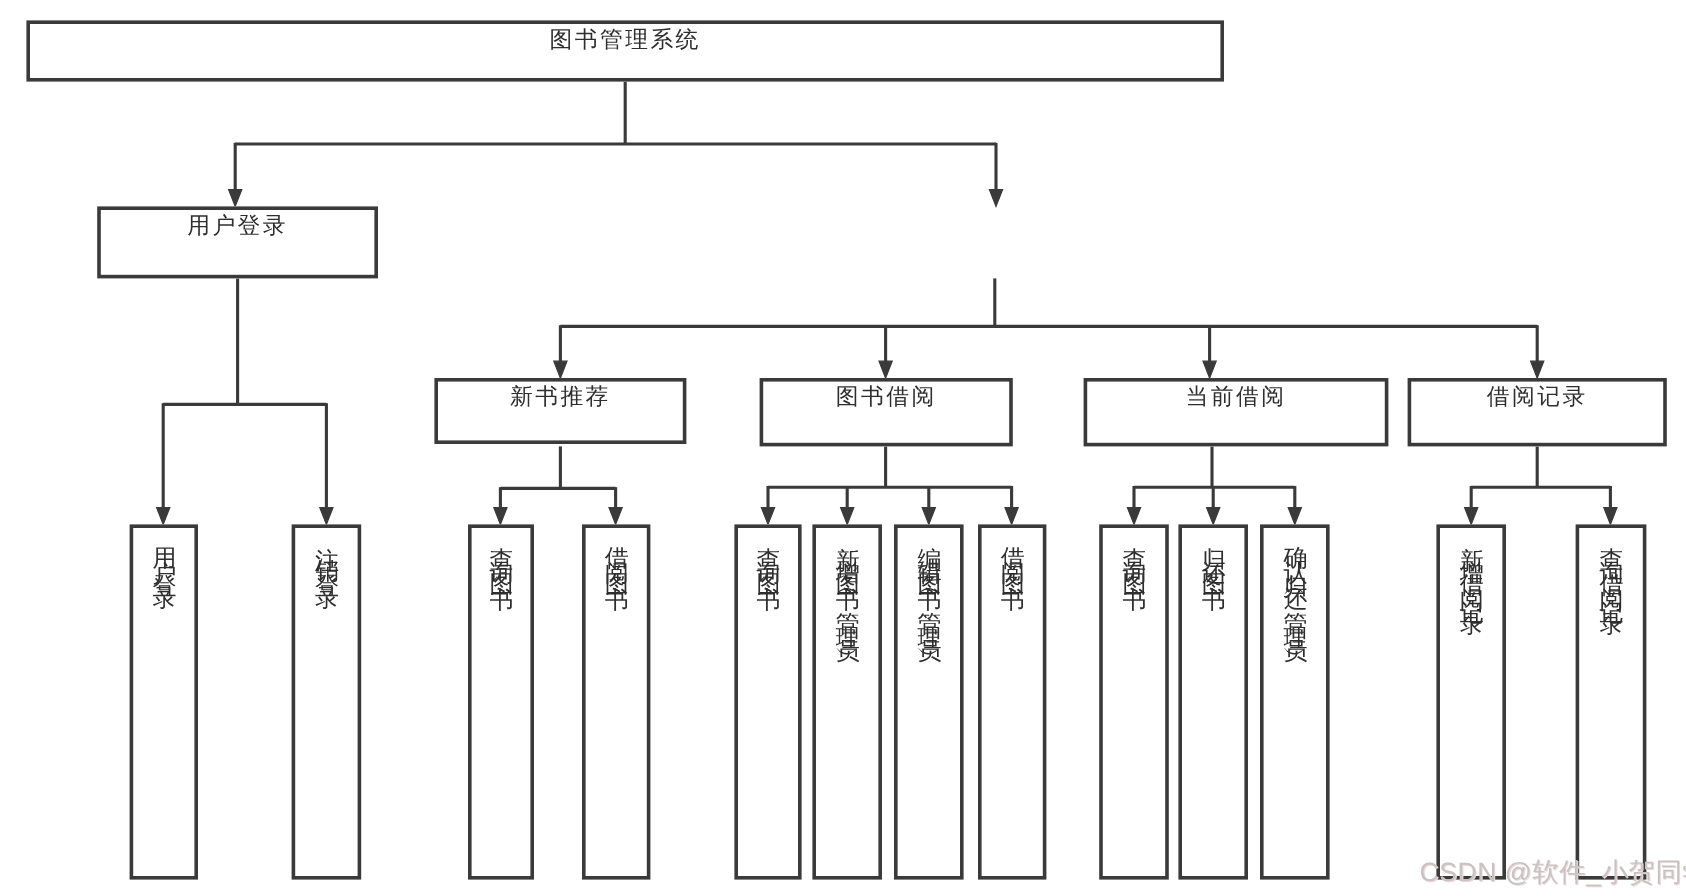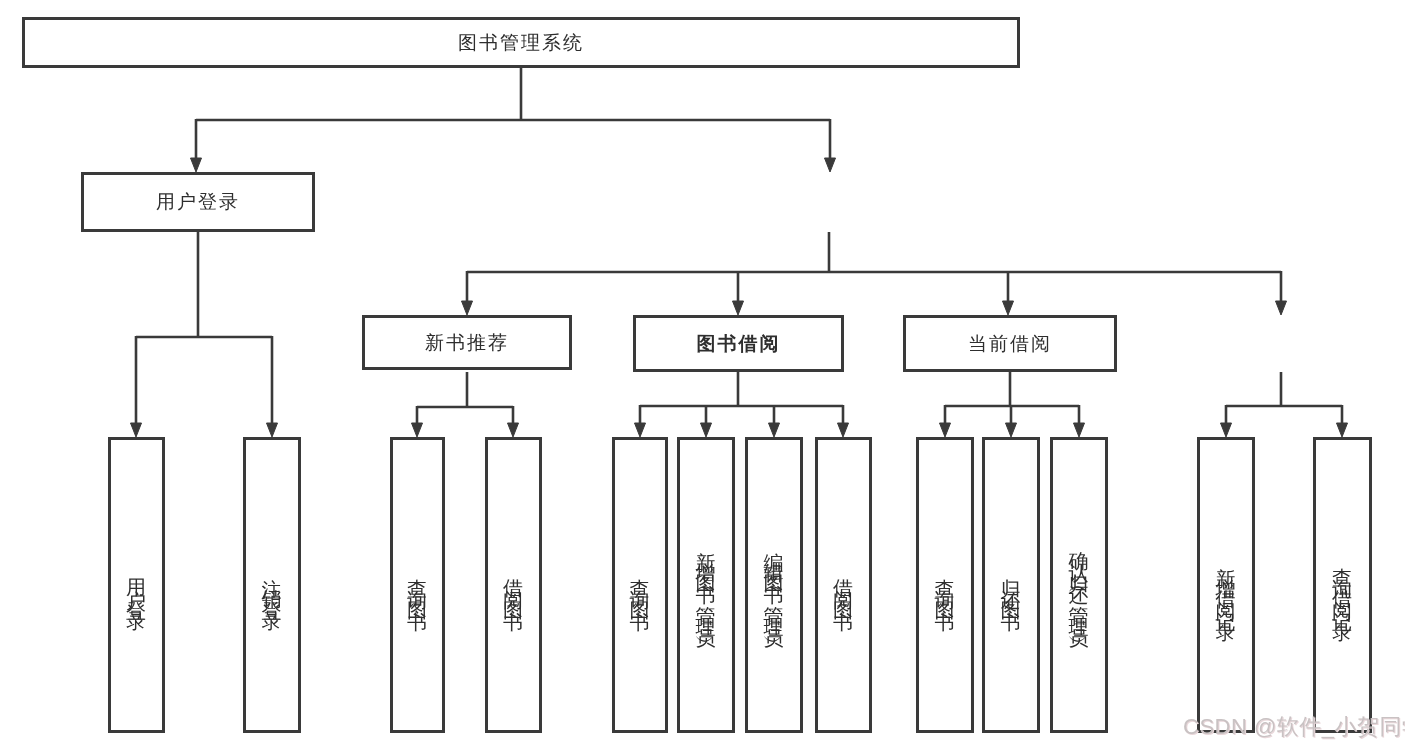--- a/index.html
+++ b/index.html
@@ -3,21 +3,21 @@
 <meta charset="utf-8">
 <style>
   html,body{margin:0;padding:0;background:#ffffff;}
   #canvas{
     position:relative;width:1405px;height:747px;background:#ffffff;overflow:hidden;
     font-family:"Liberation Sans","DejaVu Sans",sans-serif;color:#2e2e2e;
   }
   #wires{position:absolute;left:0;top:0;width:1405px;height:747px;}
   .node{
     position:absolute;box-sizing:border-box;background:#ffffff;
-    border:3px solid #3a3a3a;display:flex;align-items:center;justify-content:center;
+    border:3px solid #3a3a3a;display:flex;align-items:flex-start;justify-content:center;
   }
   .hlabel{font-size:19px;letter-spacing:2px;white-space:nowrap;}
   .vtext{
     writing-mode:vertical-rl;text-orientation:mixed;
     font-size:20px;line-height:1;letter-spacing:11px;white-space:nowrap;
   }
   .watermark{
     position:absolute;left:1183px;top:714px;font-size:22px;line-height:1.2;
     color:#c9c2c3;letter-spacing:0.5px;white-space:nowrap;
     text-shadow:1px 1px 0 #e9d7da;
@@ -110,25 +110,28 @@
     <span class="hlabel">图书管理系统</span>
   </div>
 
   <div class="node" style="left:81px;top:172px;width:234px;height:60px;">
     <span class="hlabel">用户登录</span>
   </div>
 
   <div class="node" style="left:362px;top:315px;width:210px;height:55px;">
     <span class="hlabel">新书推荐</span>
   </div>
-  <div class="node" style="left:633px;top:315px;width:211px;height:57px;font-weight:bold;">
+  <div class="node" style="left:633px;top:315px;width:211px;height:57px;">
     <span class="hlabel">图书借阅</span>
   </div>
-  <div class="node" style="left:903px;top:315px;width:214px;height:57px;">
+  <div class="node" style="left:903px;top:315px;width:254px;height:57px;">
     <span class="hlabel">当前借阅</span>
+  </div>
+  <div class="node" style="left:1173px;top:315px;width:216px;height:57px;">
+    <span class="hlabel">借阅记录</span>
   </div>
 
   <div class="node" style="left:108px;top:437px;width:57px;height:296px;">
     <span class="vtext">用户登录</span>
   </div>
   <div class="node" style="left:243px;top:437px;width:58px;height:296px;">
     <span class="vtext">注销登录</span>
   </div>
 
   <div class="node" style="left:390px;top:437px;width:55px;height:296px;">

